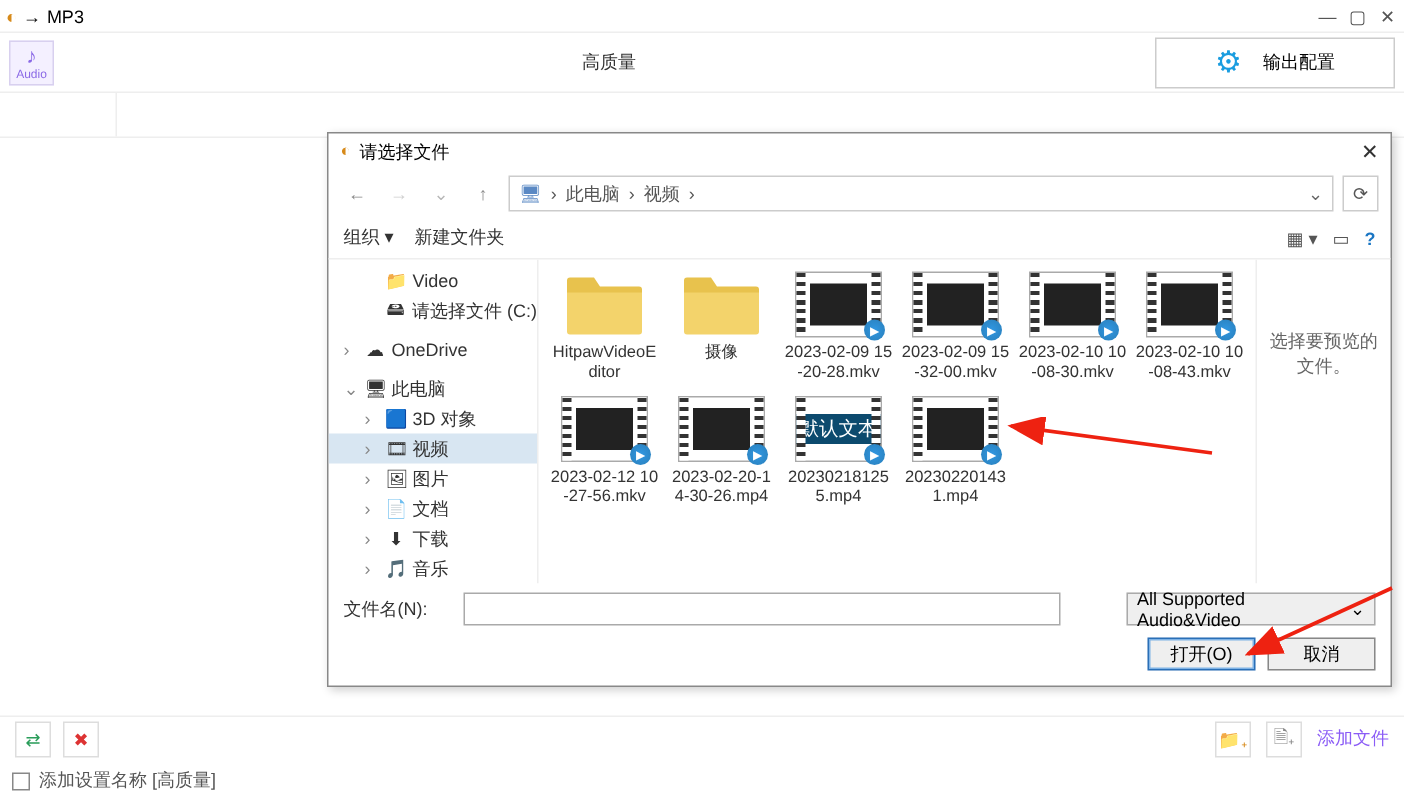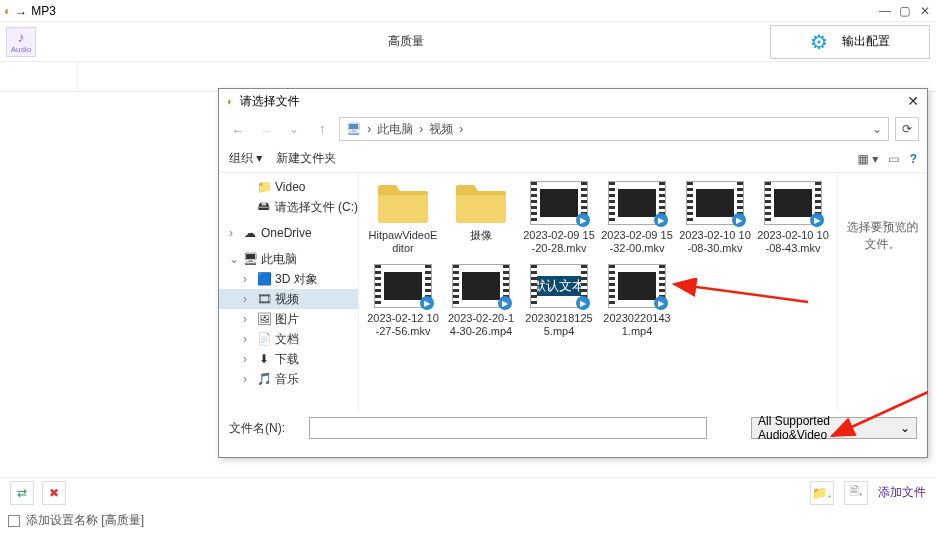--- a/index.html
+++ b/index.html
@@ -66,21 +66,21 @@
     .btnrow { display:flex; justify-content:flex-end; gap:8px; }
     .btnrow button { width:72px; height:22px; border:1px solid #888; background:#efefef; font-size:12px; }
     .btnrow button.primary { border:1px solid #2a6fb7; box-shadow: inset 0 0 0 1px #7fb3e6; }
 
     .arrow { position:absolute; z-index:6; pointer-events:none; }
 
     .bottombar { position:absolute; left:0; right:0; bottom:30px; height:30px; border-top:1px solid #eee; display:flex; align-items:center; justify-content:space-between; padding:0 10px; }
     .bottombar .l { display:flex; gap:8px; }
     .iconbtn { width:24px; height:24px; border:1px solid #ddd; display:flex; align-items:center; justify-content:center; }
     .bottombar .r { display:flex; align-items:center; gap:10px; }
-    .addfile { color:#4c1d95; }
+    .addfile { color:#8b5cf6; }
 
     .footrow { position:absolute; left:8px; bottom:8px; display:flex; align-items:center; gap:6px; color:#555; }
     .footrow .cb { width:12px; height:12px; border:1px solid #888; }
   </style>
 </head>
 <body>
 
 <div class="app-titlebar">
   <div class="left">
     <span style="color:#d78a1a;">◐</span>
@@ -302,20 +302,24 @@
   </div>
 
   <div class="dlg-foot">
     <div class="namerow">
       <label>文件名(N):</label>
       <input type="text" style="">
       <div class="typesel">
         <span>All Supported Audio&amp;Video</span>
         <span>⌄</span>
       </div>
+    </div>
+    <div class="btnrow">
+      <button class="primary">打开(O)</button>
+      <button>取消</button>
     </div>
   </div>
 </div>
 
 <svg class="arrow" style="left:670px; top:278px;" width="140" height="30">
   <defs>
       <marker id="ah1" markerWidth="10" markerHeight="8" refX="9" refY="4" orient="auto">
         <polygon points="0 0, 10 4, 0 8" fill="#e21"></polygon>
       </marker>
     </defs>

